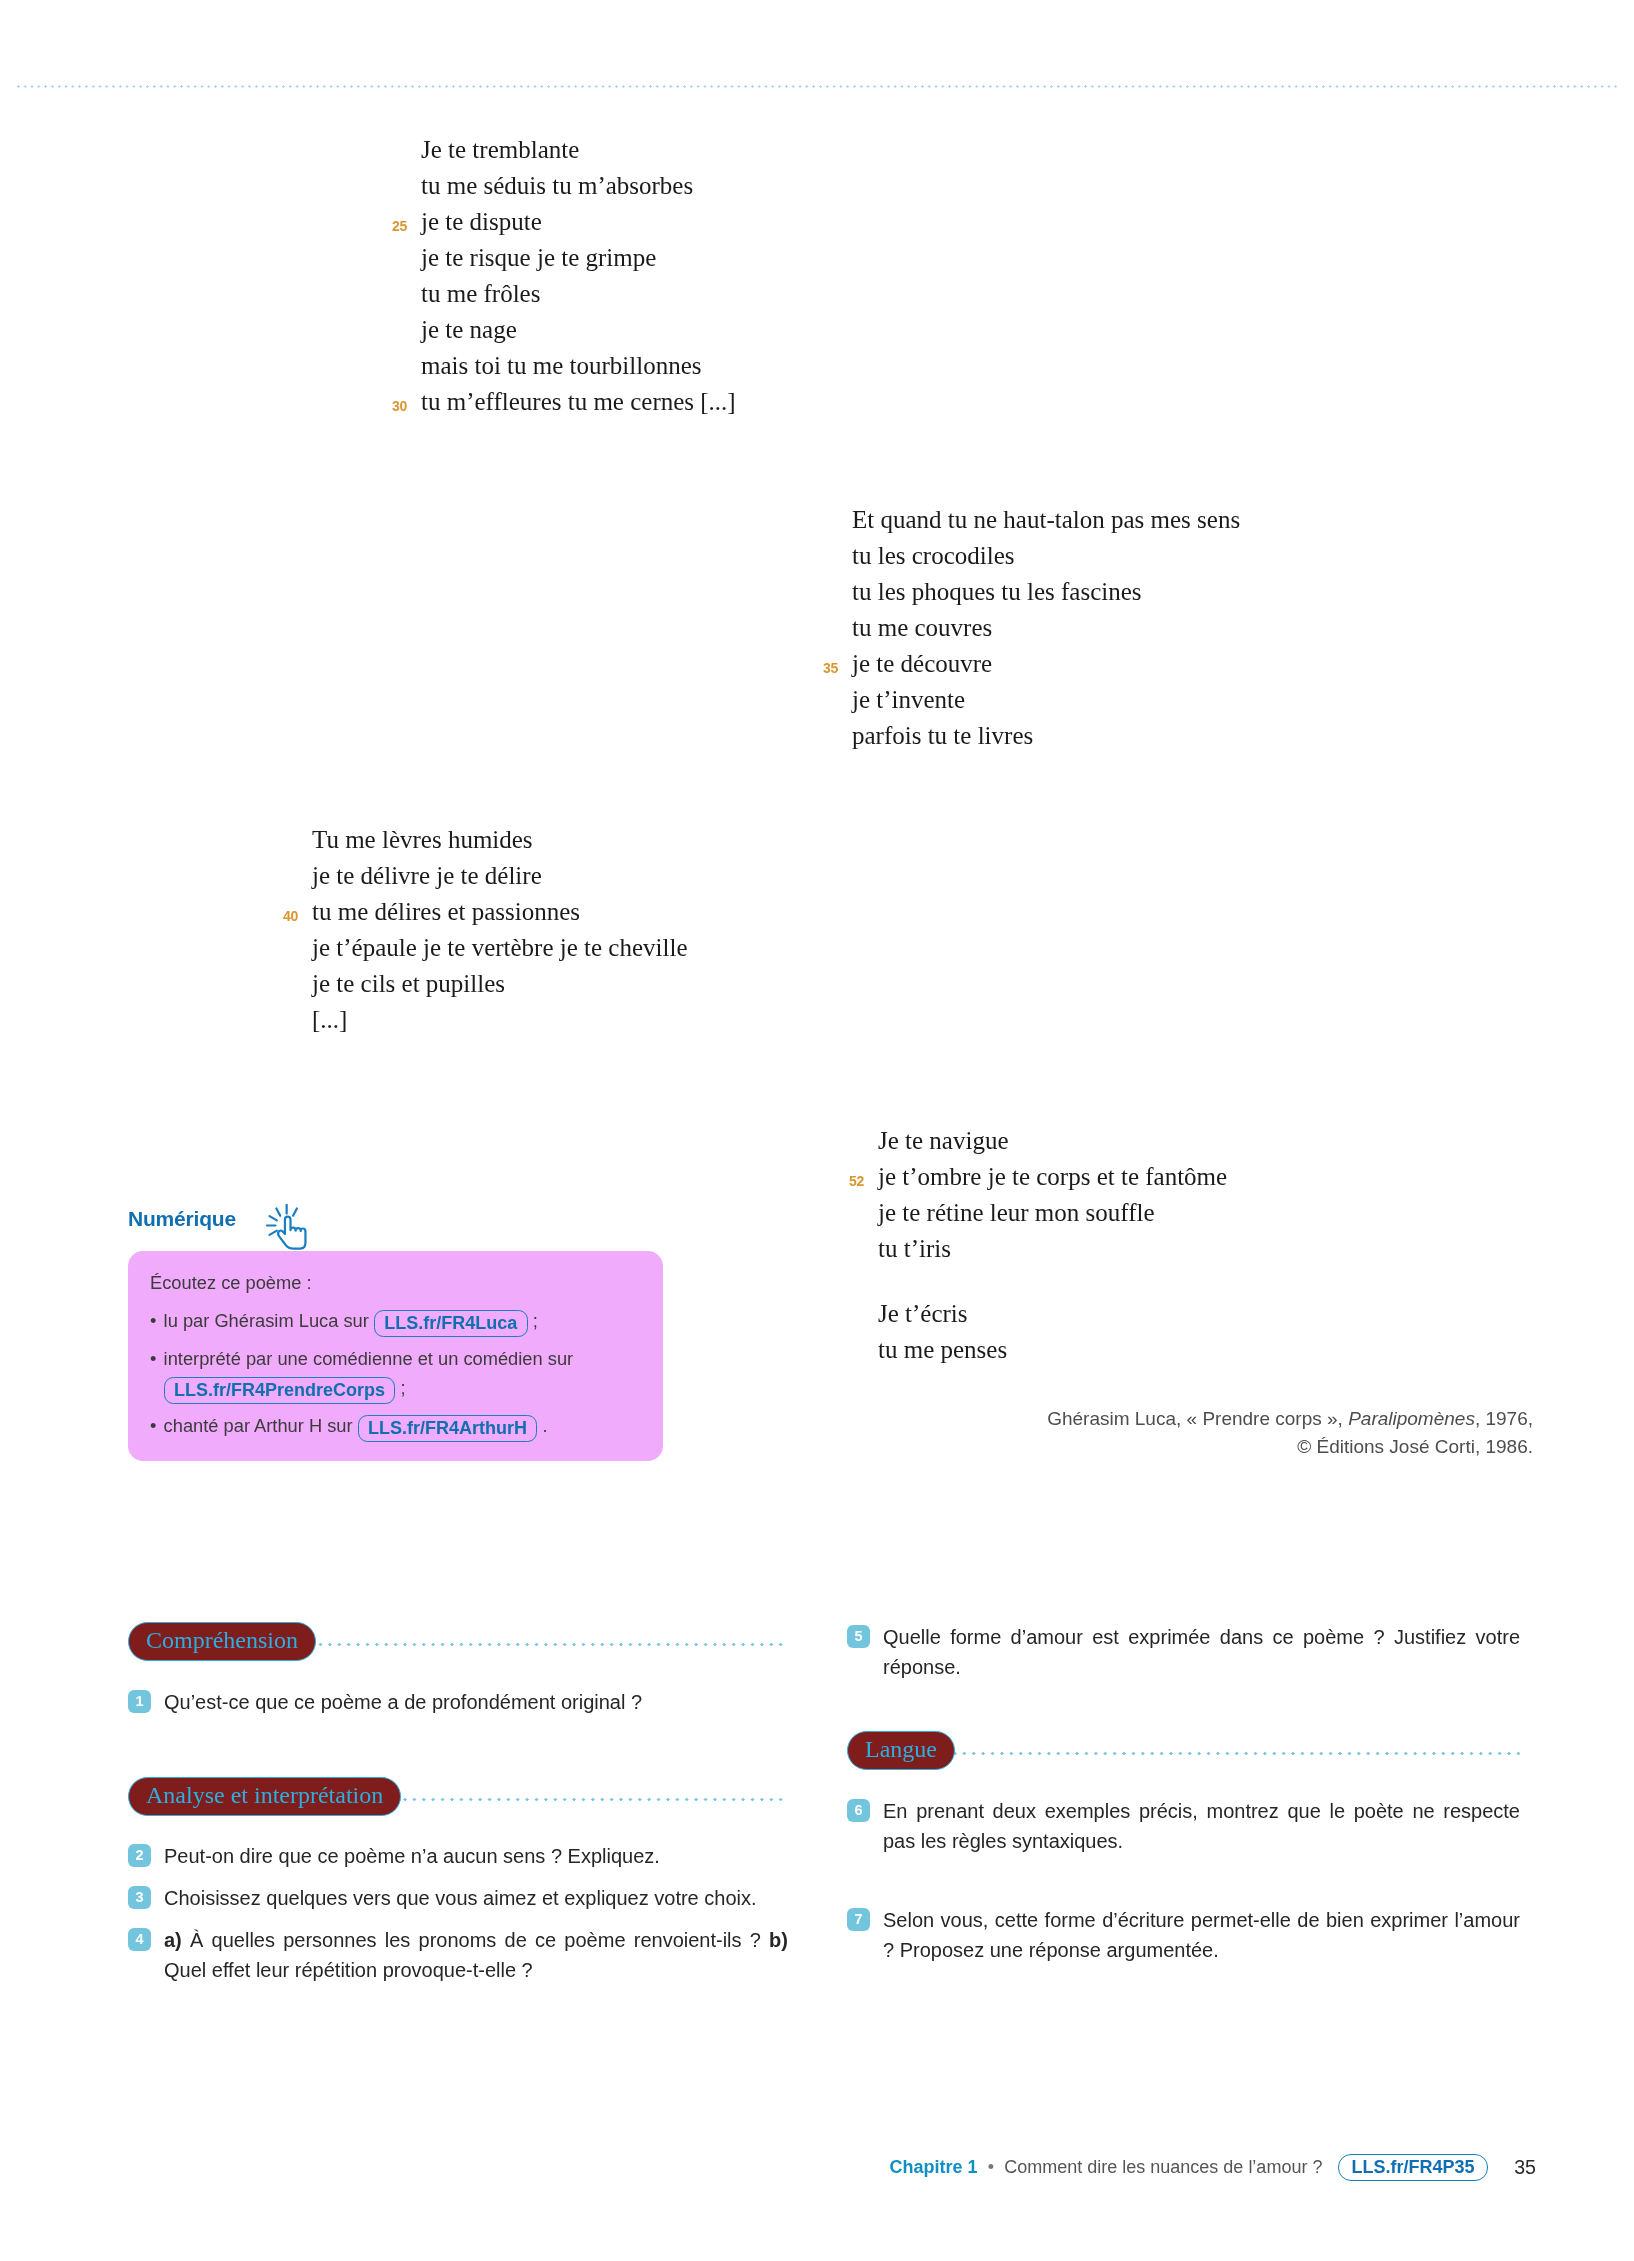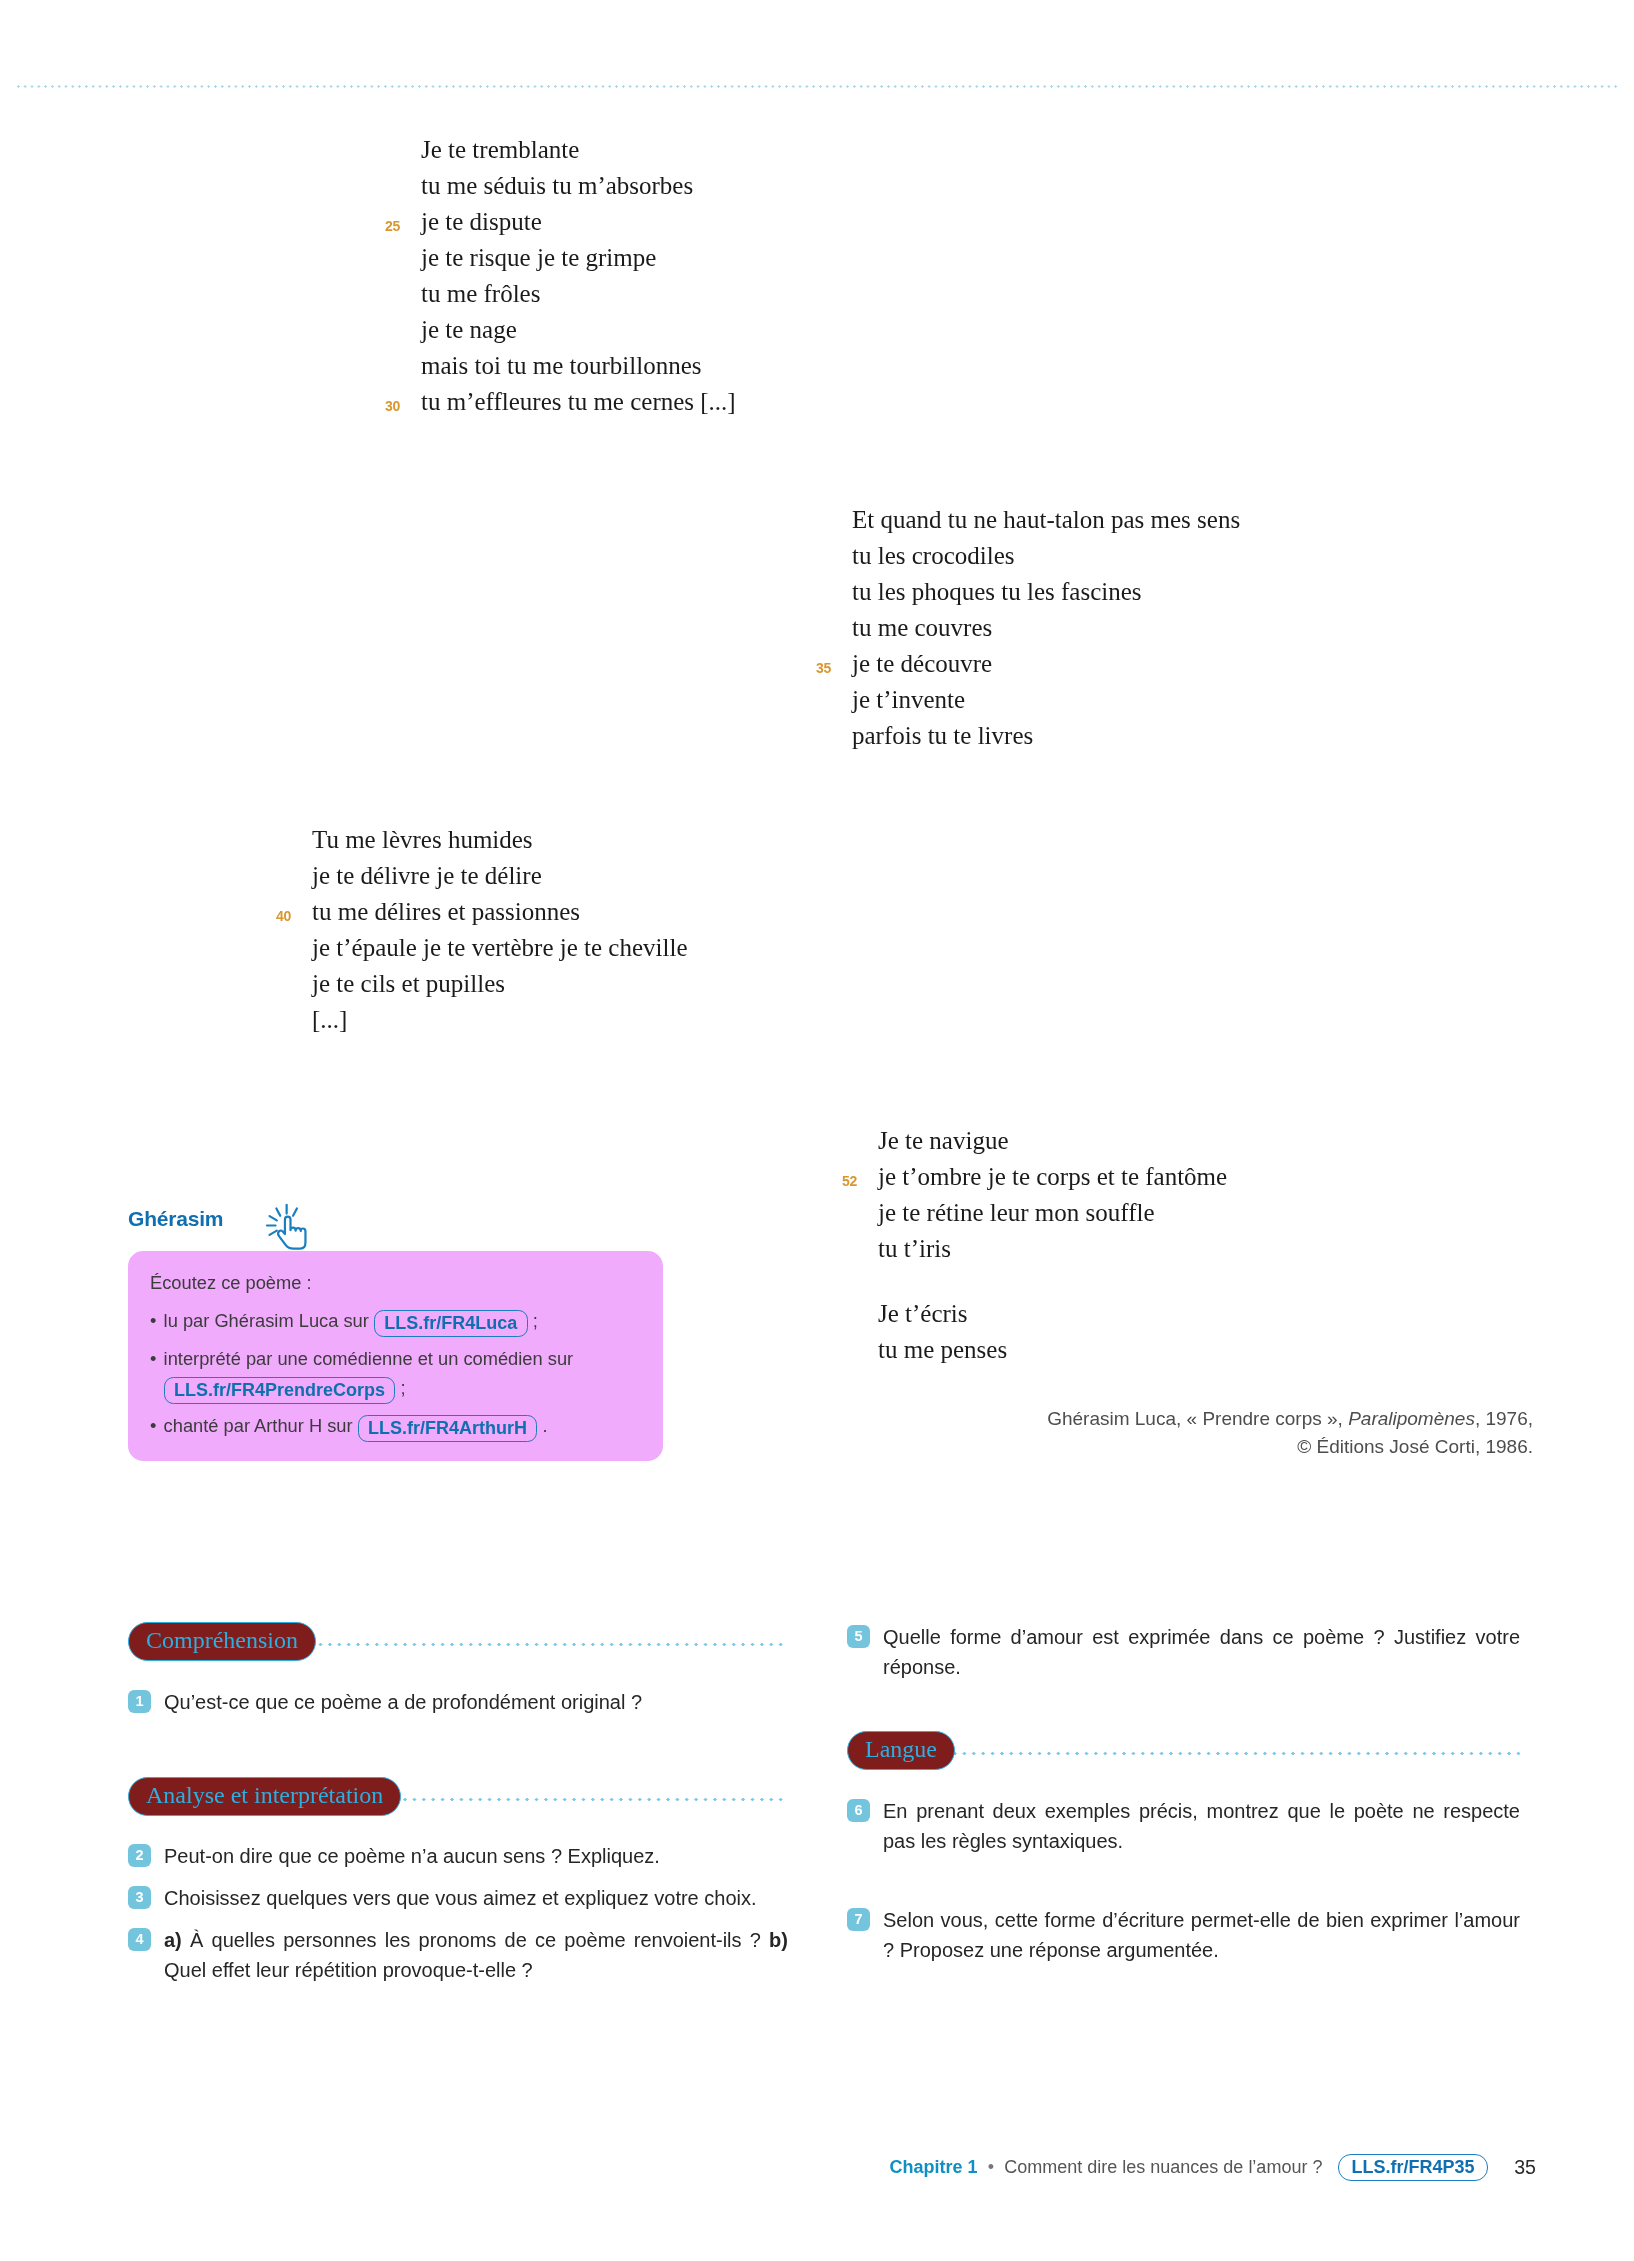--- a/index.html
+++ b/index.html
@@ -38,21 +38,21 @@
   }
   .verse {
     position: relative;
     height: 36px;
   }
   .vnum {
     position: absolute;
     left: -36px;
     top: 4.3px;
     width: 29px;
-    text-align: left;
+    text-align: center;
     font-family: "Liberation Sans", sans-serif;
     font-size: 14px;
     font-weight: bold;
     color: #d9972f;
     letter-spacing: -0.2px;
   }
 
   #stanza1 { left: 421px; top: 132px; }
   #stanza2 { left: 852px; top: 502px; }
   #stanza3 { left: 312px; top: 822px; }
@@ -278,21 +278,21 @@
 
 <div class="credit">
   <div>
     <span>Ghérasim Luca, « Prendre corps », </span><i>Paralipomènes</i><span>, 1976,</span>
   </div>
   <div>© Éditions José Corti, 1986.</div>
 </div>
 
 <div id="numerique-block">
   <div class="num-head">
-    <span class="num-title">Ghérasim</span>
+    <span class="num-title">Numérique</span>
     <span class="hand-icon">
       <svg viewBox="0 0 62 62" width="53" height="53">
         <g stroke="#1a7fc1" stroke-width="2.6" stroke-linecap="round" fill="none">
           <line x1="30" y1="7" x2="30" y2="17"></line>
           <line x1="18" y1="11" x2="22.5" y2="19.5"></line>
           <line x1="10" y1="20" x2="18.5" y2="25"></line>
           <line x1="7" y1="31" x2="17" y2="31"></line>
           <line x1="10" y1="42" x2="18.5" y2="37"></line>
           <line x1="42" y1="11" x2="37.5" y2="19.5"></line>
         </g>

